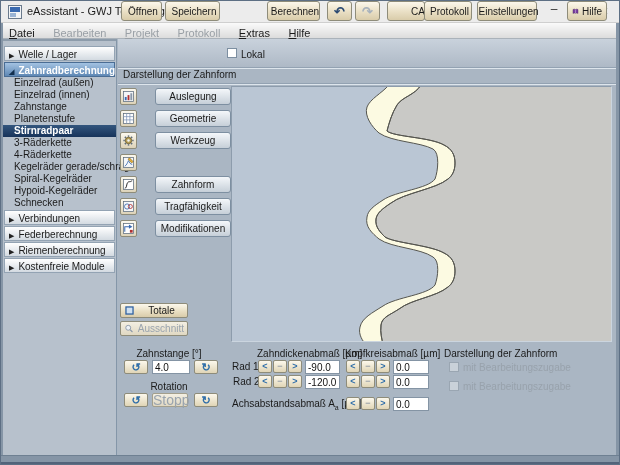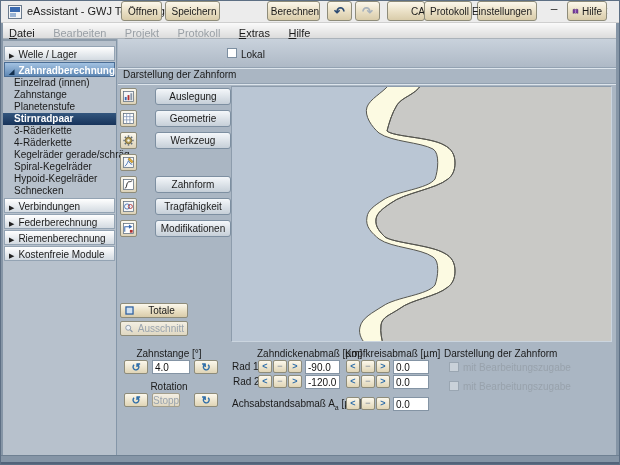--- a/index.html
+++ b/index.html
@@ -61,21 +61,21 @@
   .canvas svg{display:block;}
 
   
   .vbtn{position:absolute;width:68px;height:15px;display:flex;align-items:center;gap:4px;padding:0 3px;
       background:linear-gradient(#fcf8ec,#e9dfc4 55%,#d9ccaa);border:1px solid #8e8c7a;border-radius:2px;
       font-size:10px;color:#1a1a1a;box-sizing:border-box;cursor:default;}
   .vbtn .vlabel{flex:1;text-align:center;}
   .vbtn.disabled{color:#9aa4ae;background:linear-gradient(#f3efe3,#e0d8c2);}
   .rbtn{position:absolute;width:24px;height:14px;text-align:center;line-height:12px;font-size:11px;font-weight:bold;color:#2e6da8;
       background:linear-gradient(#fcf8ec,#e0d5b6);border:1px solid #8e8c7a;border-radius:2px;box-sizing:border-box;cursor:default;}
-  .sbtn{position:absolute;width:28px;height:14px;text-align:center;line-height:13px;font-size:10px;color:#9aa4ae;
+  .sbtn{position:absolute;width:36px;height:14px;text-align:center;line-height:13px;font-size:14px;color:#9aa4ae;
       background:linear-gradient(#f3efe3,#e0d8c2);border:1px solid #a39f8d;border-radius:2px;box-sizing:border-box;cursor:default;}
   .inp{position:absolute;height:14px;background:#fff;border:1px solid #8494a4;font-size:10px;color:#111;
       padding:0 2px;box-sizing:border-box;font-family:"Liberation Sans",sans-serif;}
 
   
   .spin{position:absolute;width:14px;height:13px;text-align:center;line-height:11px;font-size:9px;font-weight:bold;color:#2e6da8;
       background:linear-gradient(#fcf8ec,#e0d5b6);border:1px solid #8e8c7a;border-radius:2px;box-sizing:border-box;cursor:default;}
   .spin.mid{color:#9aa1a8;}
   sub.aa{font-size:7px;}
 </style>
@@ -101,20 +101,21 @@
     <span class="menu-item disabled">Bearbeiten</span>
     <span class="menu-item disabled">Projekt</span>
     <span class="menu-item disabled">Protokoll</span>
     <span class="menu-item">Extras</span>
     <span class="menu-item">Hilfe</span>
   </div>
 
   <div class="sidebar">
     <div class="side-header"><span class="tri">▶</span><span>Welle / Lager</span></div>
     <div class="side-header expanded"><span class="tri">◢</span><span>Zahnradberechnung</span></div>
+    <div class="side-item">Einzelrad (außen)</div>
     <div class="side-item">Einzelrad (innen)</div>
     <div class="side-item">Zahnstange</div>
     <div class="side-item">Planetenstufe</div>
     <div class="side-item selected">Stirnradpaar</div>
     <div class="side-item">3-Räderkette</div>
     <div class="side-item">4-Räderkette</div>
     <div class="side-item">Kegelräder gerade/schräg</div>
     <div class="side-item">Spiral-Kegelräder</div>
     <div class="side-item">Hypoid-Kegelräder</div>
     <div class="side-item">Schnecken</div>
@@ -184,21 +185,21 @@
       <g stroke="#9aa8b6" stroke-width="0.8">
           <path d="M4.5 4 H9.5"></path>
           <path d="M4.5 6 H9.5"></path>
           <path d="M4.5 8 H9.5"></path>
         </g>
       <path d="M8 12.5 L12 8.5 L13 9.5 L9 13.5 Z" fill="#3a6ab0" stroke="#1d3c62" stroke-width="0.5"></path>
     </svg>
     <span>Protokoll</span>
   </div>
 
-  <div class="tbtn" style="left:476px;width:60px;justify-content:flex-end;">
+  <div class="tbtn" style="left:476px;width:60px;">
     <svg width="13" height="13" viewBox="0 0 14 14">
       <g stroke="#4a5664" stroke-width="1.6">
         <path d="M7 1.5 V3"></path>
           <path d="M7 11 V12.5"></path>
           <path d="M1.5 7 H3"></path>
           <path d="M11 7 H12.5"></path>
         <path d="M3.1 3.1 L4.2 4.2"></path>
           <path d="M9.8 9.8 L10.9 10.9"></path>
           <path d="M10.9 3.1 L9.8 4.2"></path>
           <path d="M4.2 9.8 L3.1 10.9"></path>

